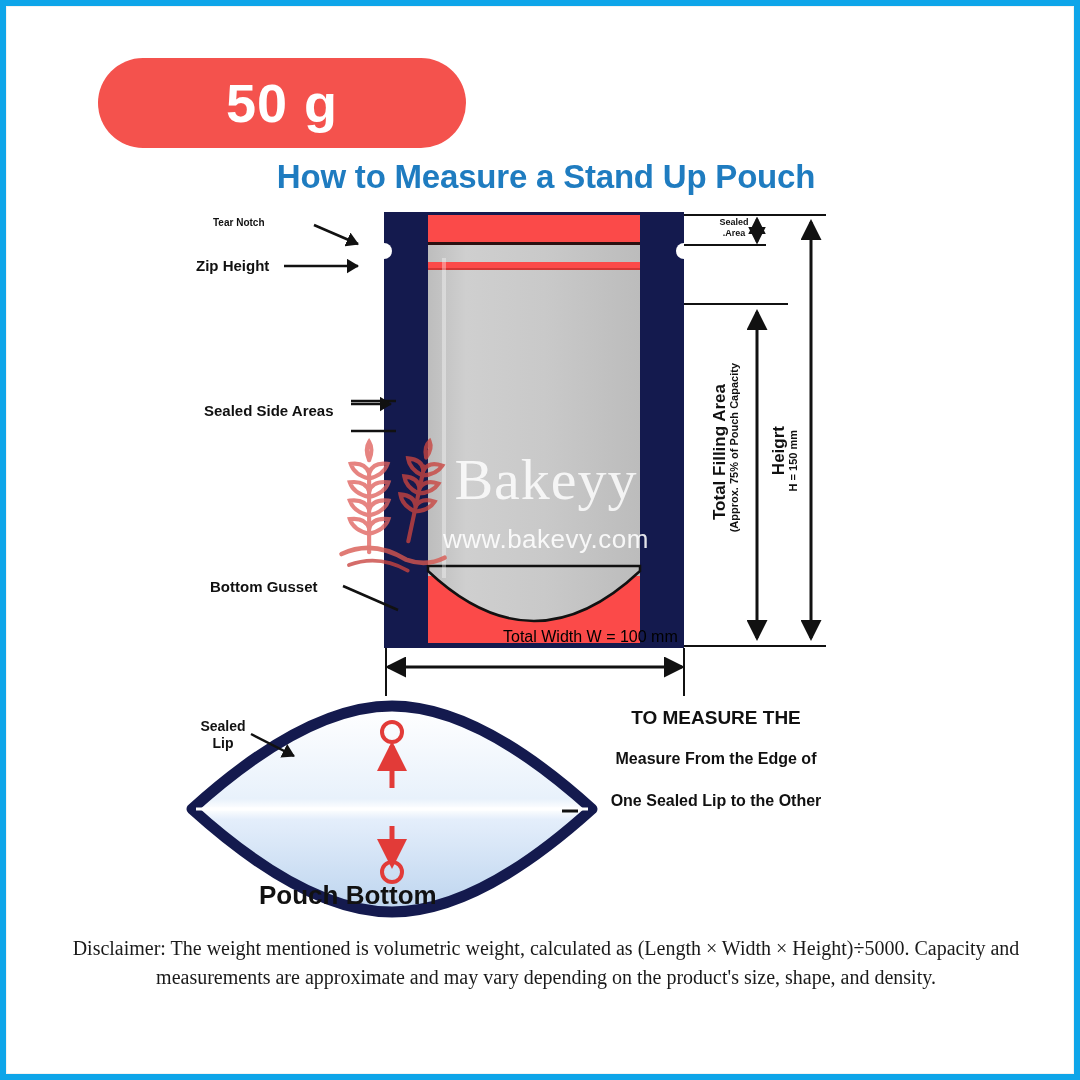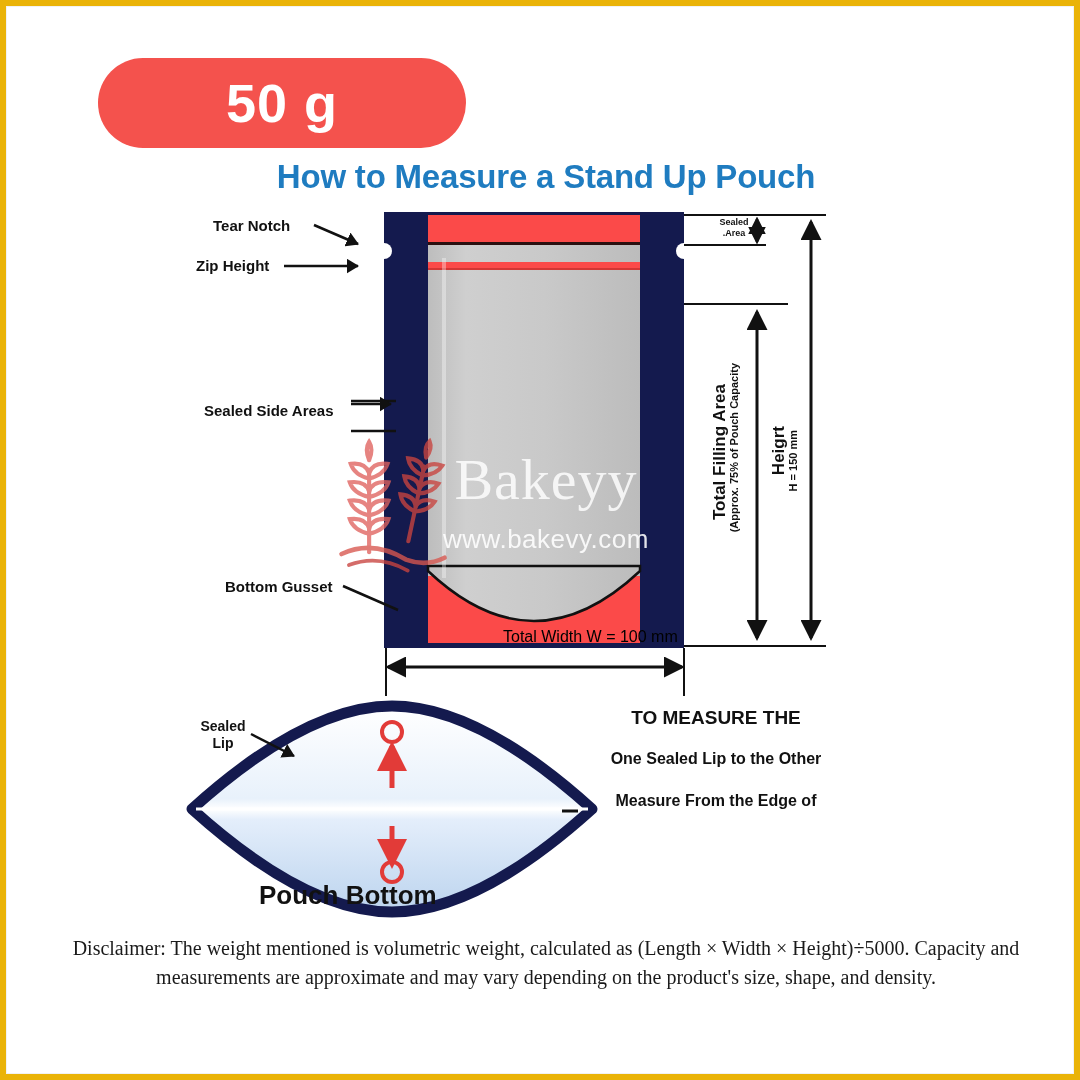--- a/index.html
+++ b/index.html
@@ -7,21 +7,21 @@
     margin: 0; padding: 0;
     width: 1080px; height: 1080px;
     background: #ffffff;
     font-family: "Liberation Sans", sans-serif;
     overflow: hidden;
   }
   #page {
     position: relative;
     width: 1080px; height: 1080px;
     background: #ffffff;
-    border: 6px solid #eab308;
+    border: 6px solid #0ea5e9;
     box-shadow: inset 0 0 0 1px #f2f2f2;
   }
 
   
   #weight-badge {
     position: absolute;
     left: 92px; top: 52px;
     width: 368px; height: 90px;
     background: #f4524d;
     border-radius: 45px;
@@ -51,24 +51,24 @@
 
   .lbl {
     position: absolute;
     font-weight: bold;
     color: #111111;
     white-space: nowrap;
     line-height: 1.15;
   }
 
   
-  #lbl-tear-notch   { left: 207px; top: 211px; font-size: 15px; }
+  #lbl-tear-notch   { left: 207px; top: 211px; font-size: 10px; }
   #lbl-zip-closure  { left: 190px; top: 251px; font-size: 15px; }
   #lbl-sealed-sides { left: 198px; top: 396px; font-size: 15px; }
-  #lbl-bottom-gusset{ left: 219px; top: 572px; font-size: 15px; }
+  #lbl-bottom-gusset{ left: 204px; top: 572px; font-size: 15px; }
 
   
   .vlabel {
     position: absolute;
     writing-mode: vertical-rl;
     transform: rotate(180deg);
     font-weight: bold;
     color: #111111;
     white-space: nowrap;
   }
@@ -298,19 +298,19 @@
 
   <div id="lbl-sealed-lip">
     <span>Sealed</span><br>
     <span>Lip</span>
   </div>
 
   <div id="lbl-pouch-bottom">Pouch Bottom</div>
 
   <div id="gusset-text">
     <span class="g-head">TO MEASURE THE</span>
+    <span class="g-body">Measure From the Edge of</span>
     <span class="g-body">One Sealed Lip to the Other</span>
-    <span class="g-body">Measure From the Edge of</span>
   </div>
 
   <div id="disclaimer">Disclaimer: The weight mentioned is volumetric weight, calculated as (Length × Width × Height)÷5000. Capacity and measurements are approximate and may vary depending on the product's size, shape, and density.</div>
 
 </div>
 
 </body></html>

